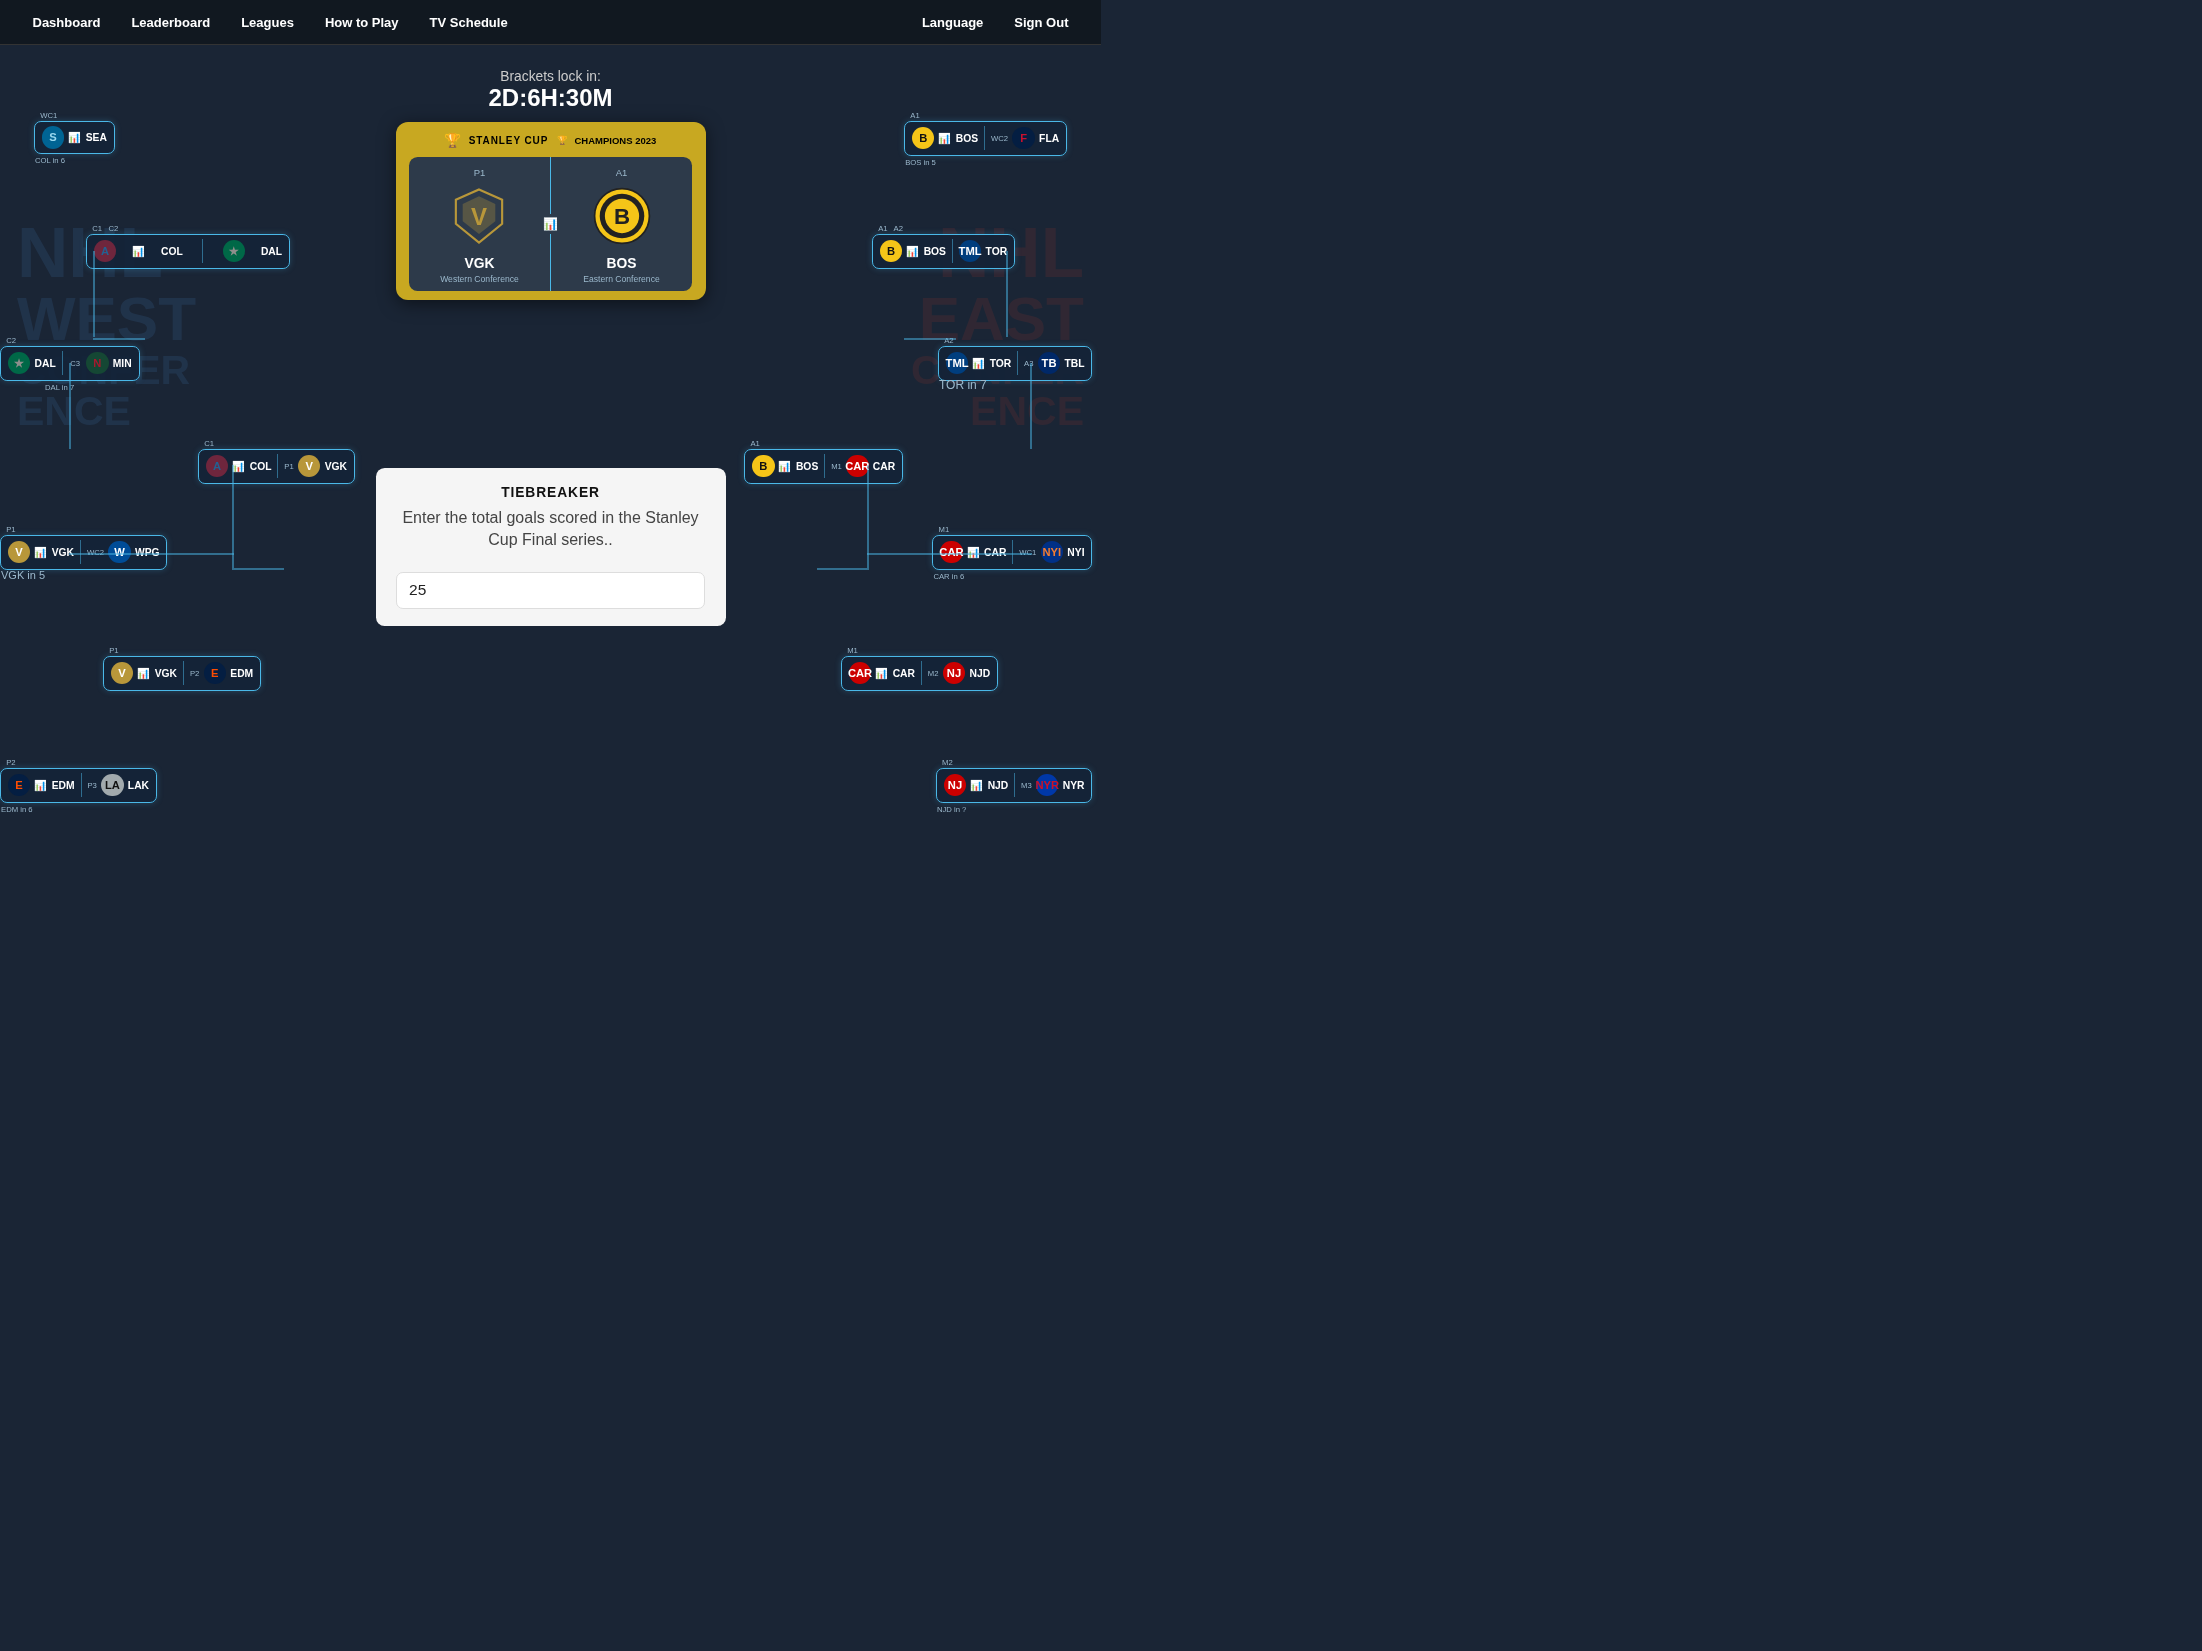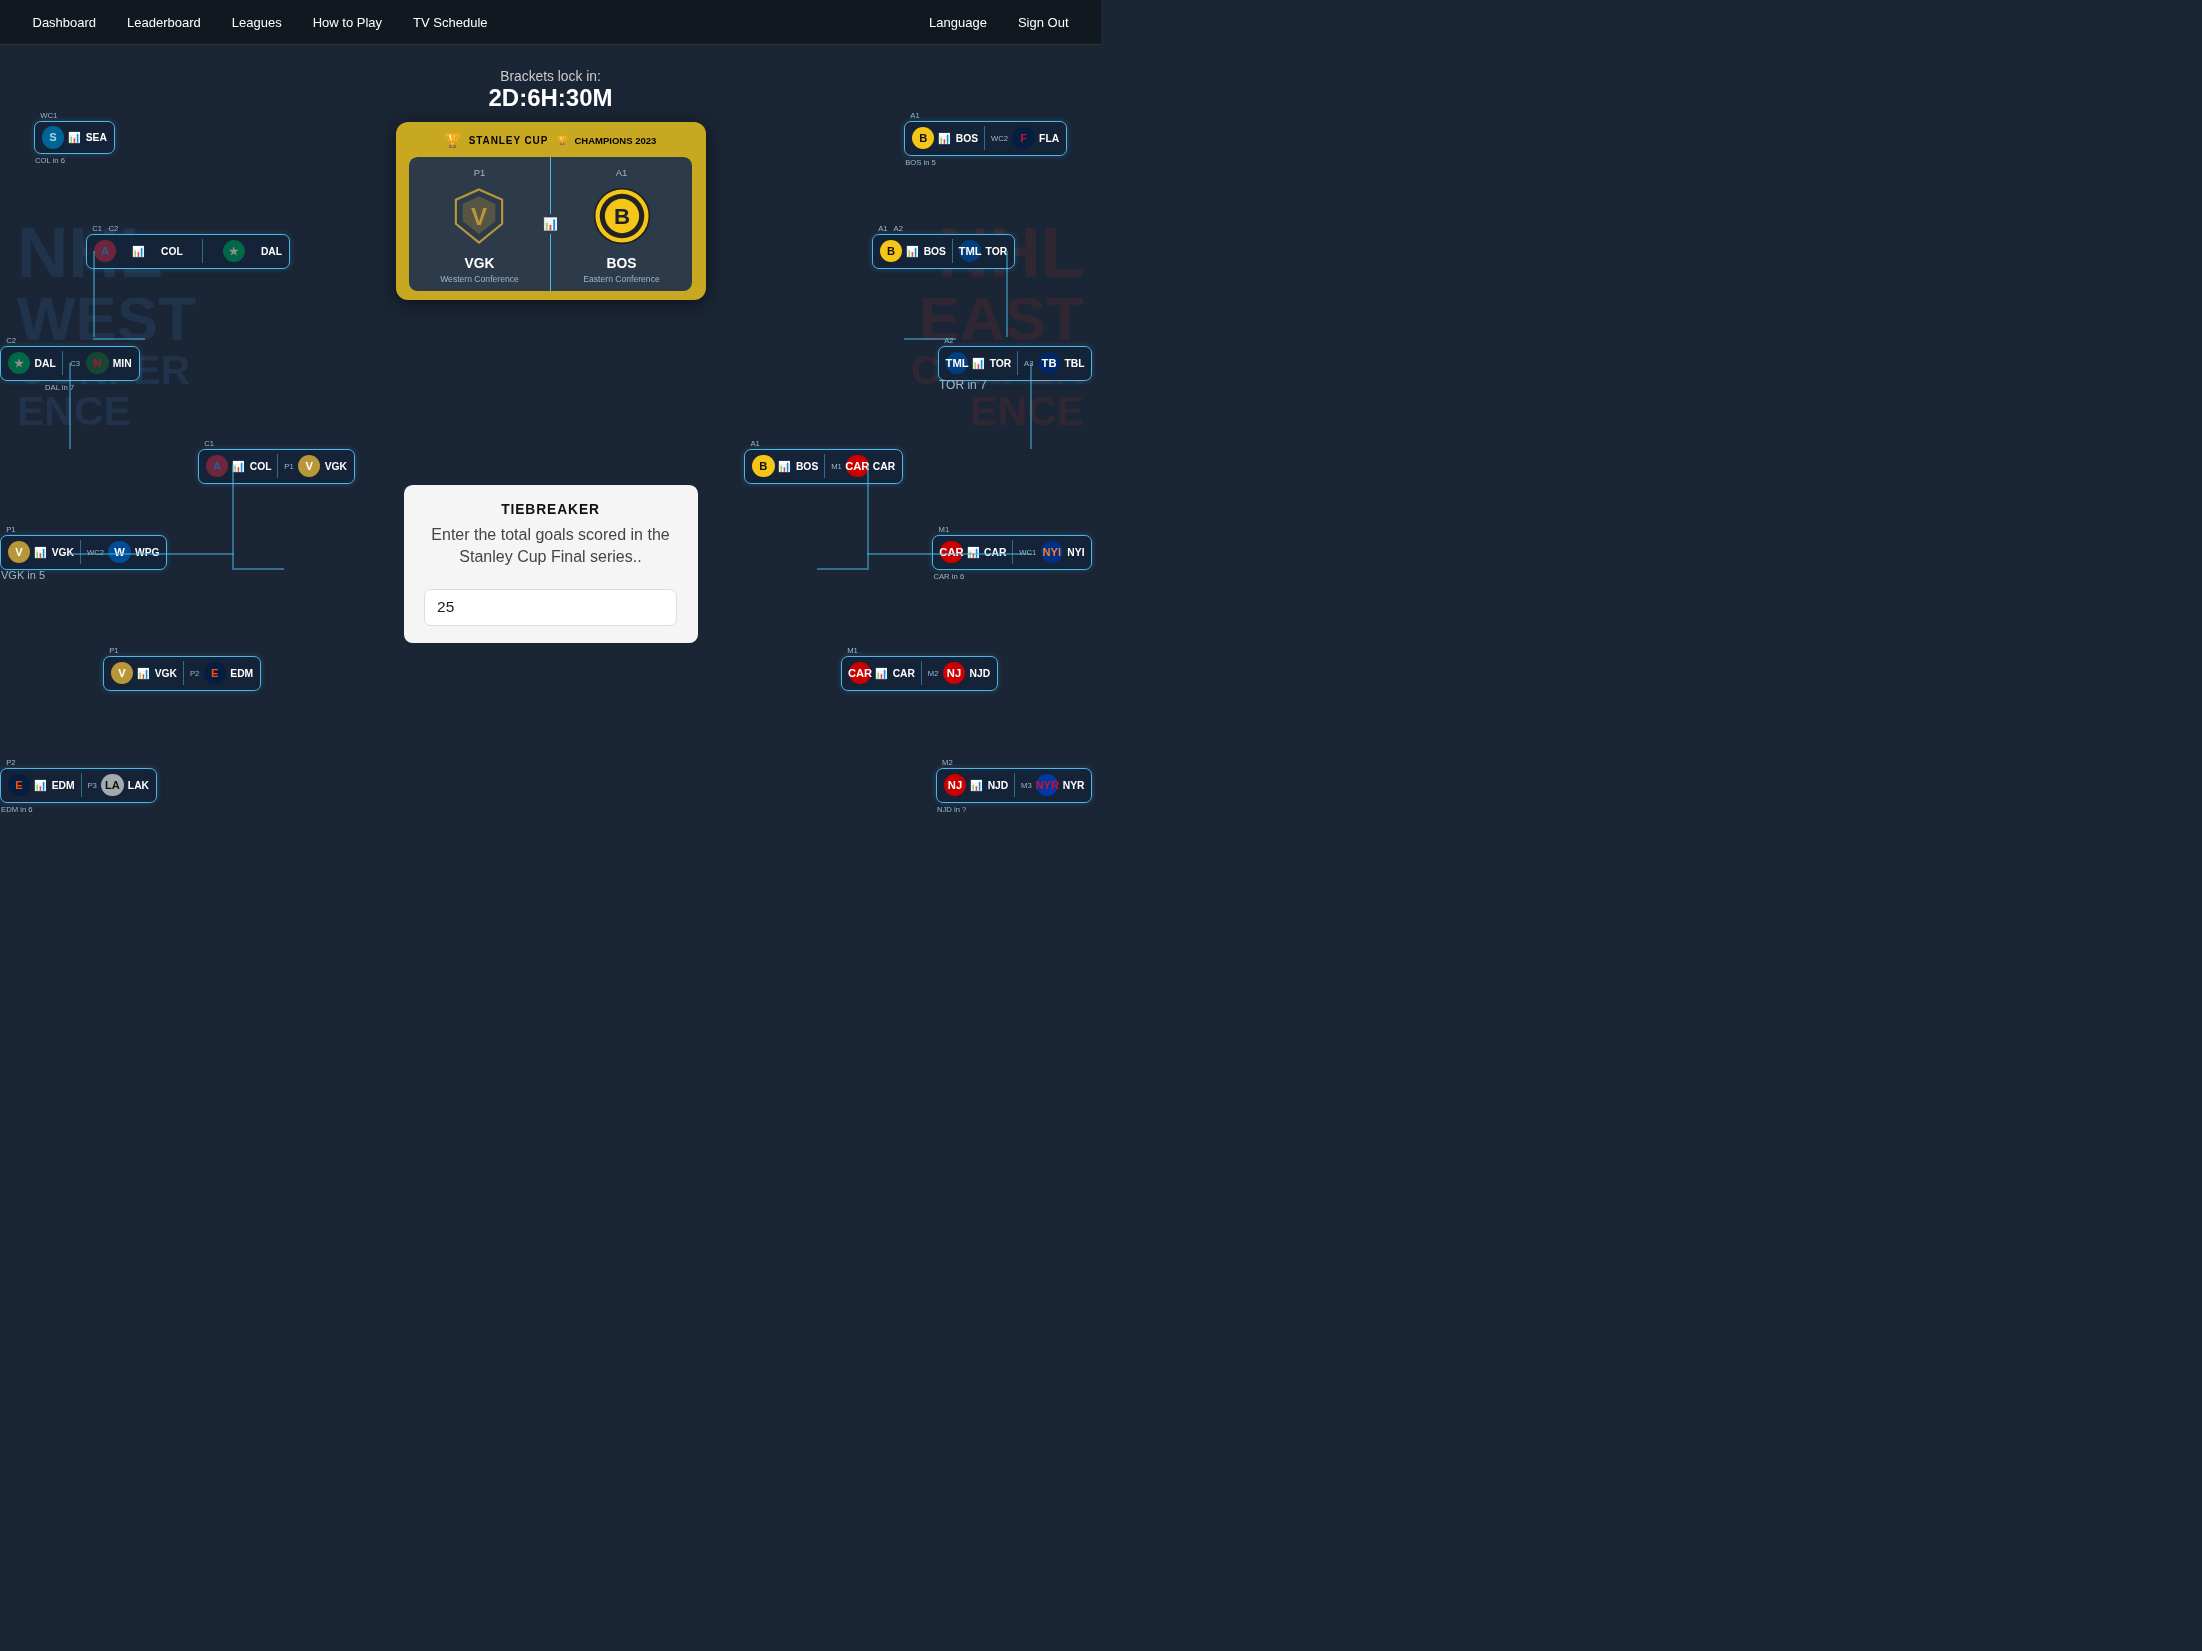--- a/index.html
+++ b/index.html
@@ -24,20 +24,21 @@
     }
     .nav-item {
       color: #fff;
       font-size: 13px;
       padding: 0 15.5px;
       cursor: pointer;
       height: 38px;
       display: flex;
       align-items: center;
       white-space: nowrap;
+      font-weight: bold;
     }
     .nav-spacer { flex: 1; }
 
     
     .bracket-area {
       position: relative;
       width: 100%;
       min-height: 774px;
       overflow: hidden;
     }
@@ -145,25 +146,25 @@
       font-size: 8.6px;
       color: #9bb8cc;
       margin-top: 3.4px;
     }
 
     
     .tiebreaker-card {
       position: absolute;
       left: 50%;
       transform: translateX(-50%);
-      top: 440px;
+      top: 423px;
       background: #f5f5f5;
       border-radius: 8.6px;
       padding: 17px 20.6px;
-      width: 294px;
+      width: 350px;
       color: #222;
       z-index: 20;
       text-align: center;
     }
     .tiebreaker-card .tb-title {
       font-size: 13.8px;
       font-weight: 900;
       letter-spacing: 0.9px;
       margin-bottom: 6.9px;
       color: #111;

